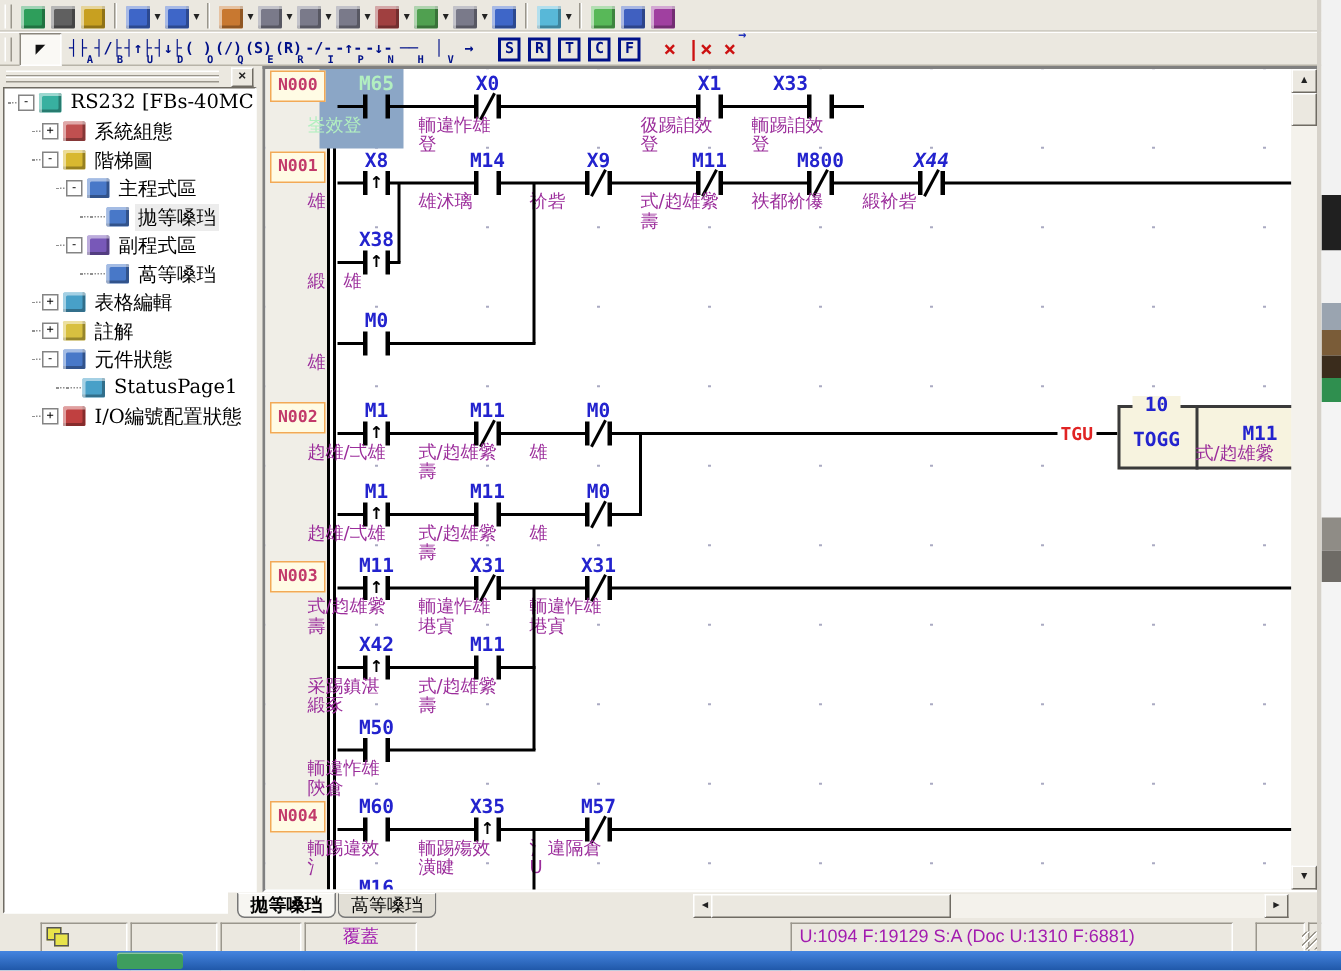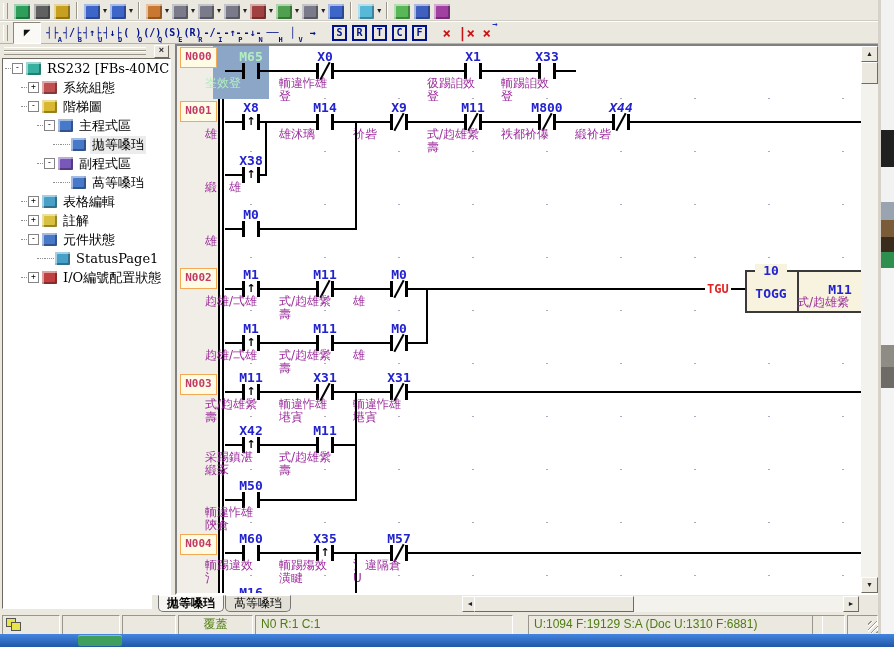--- a/index.html
+++ b/index.html
@@ -73,21 +73,21 @@
   
   #tabrow{position:absolute;left:152px;top:595px;width:728px;height:18px;background:#EBE8E0;}
   #tabs{position:absolute;left:6px;top:0;display:flex;}
   .tab{height:15px;padding:0 8px;margin-right:1px;border:1px solid #777;border-top:1px solid #fff;
        border-radius:0 0 5px 5px;background:#E2DfD6;font:12px/15px "DejaVu Serif",serif;color:#000;}
   .tab.active{background:#F7F6F2;font-weight:bold;}
   #hscroll{position:absolute;left:310px;top:1px;width:397px;height:16px;}
   
   #statusbar{position:absolute;left:0;top:613px;width:881px;height:21px;background:#EBE8E0;font-size:12px;}
   .scell{position:absolute;top:2px;height:32px;border:1px solid;border-color:#9a968c #fff #fff #9a968c;
-         line-height:16px;color:#4d7c0f;box-sizing:border-box;overflow:hidden;white-space:nowrap;}
+         line-height:16px;color:#a21caf;box-sizing:border-box;overflow:hidden;white-space:nowrap;margin-left:25px;}
   #sgrip{position:absolute;right:1px;top:8px;width:12px;height:12px;
          background:repeating-linear-gradient(135deg,transparent 0 2px,#9a968c 2px 3px,#fff 3px 4px);}
   .wicon{position:absolute;width:8px;height:7px;background:#E8E44A;border:1px solid #555;}
   
   #appedge{position:absolute;left:878px;top:0;width:3px;height:634px;background:#D6D2CA;}
   #desktop{position:absolute;left:881px;top:0;width:13px;height:634px;background:#F4F4F4;overflow:hidden;}
   .dblock{position:absolute;left:0;width:13px;}
   #taskbar{position:absolute;left:0;top:634px;width:894px;height:13px;
            background:linear-gradient(#4585E0,#1F57A8);}
   #taskbtn{position:absolute;left:78px;top:1px;width:44px;height:11px;background:#3E9E5E;
@@ -274,21 +274,21 @@
         <div class="dlabel" style="left: 102px; top: 44px; color: rgb(155, 45, 155);">登</div>
         <div class="wire" style="left: 157px; top: 24px; width: 130px;"></div>
         <div class="cbar" style="left: 287px; top: 17px;"></div>
         <div class="cbar" style="left: 302px; top: 17px;"></div>
         <div class="dname" style="left: 264px; top: 4px; color: rgb(35, 35, 206);">X1</div>
         <div class="dlabel" style="left: 250px; top: 31px; color: rgb(155, 45, 155);">彶踢詯效</div>
         <div class="dlabel" style="left: 250px; top: 44px; color: rgb(155, 45, 155);">登</div>
         <div class="wire" style="left: 305px; top: 24px; width: 56px;"></div>
         <div class="cbar" style="left: 361px; top: 17px;"></div>
         <div class="cbar" style="left: 376px; top: 17px;"></div>
-        <div class="dname" style="left: 338px; top: 4px; color: rgb(35, 35, 206);">X33</div>
+        <div class="dname" style="left: 318px; top: 4px; color: rgb(35, 35, 206);">X33</div>
         <div class="dlabel" style="left: 324px; top: 31px; color: rgb(155, 45, 155);">輀踢詯效</div>
         <div class="dlabel" style="left: 324px; top: 44px; color: rgb(155, 45, 155);">登</div>
         <div class="wire" style="left: 379px; top: 24px; width: 20px;"></div>
         <div class="nbox" style="top: 55px;">N001</div>
         <div class="wire" style="left: 48px; top: 75px; width: 17px;"></div>
         <div class="cbar" style="left: 65px; top: 68px;"></div>
         <div class="cbar" style="left: 80px; top: 68px;"></div>
         <div class="redge" style="left: 68px; top: 69px;">↑</div>
         <div class="dname" style="left: 42px; top: 55px; color: rgb(35, 35, 206);">X8</div>
         <div class="dlabel" style="left: 28px; top: 82px; color: rgb(155, 45, 155);">雄</div>
@@ -478,22 +478,21 @@
   </div>
 
   <div id="statusbar">
     <div class="scell" style="left:2px;width:58px">
       <div class="wicon" style="left:3px;top:2px"></div>
       <div class="wicon" style="left:8px;top:6px"></div>
     </div>
     <div class="scell" style="left:62px;width:58px"></div>
     <div class="scell" style="left:122px;width:54px"></div>
     <div class="scell" style="left:178px;width:75px;text-align:center">覆蓋</div>
-    <div class="scell" style="left:255px;width:258px;padding-left:5px">N0 R:1 C:1</div>
-    <div class="scell" style="left:528px;width:295px;padding-left:5px">U:1094 F:19129 S:A (Doc U:1310 F:6881)</div>
+    <div class="scell" style="left:502px;width:295px;padding-left:5px">U:1094 F:19129 S:A (Doc U:1310 F:6881)</div>
     <div class="scell" style="left:812px;width:33px"></div>
     <div class="scell" style="left:847px;width:31px"></div>
     <div id="sgrip"></div>
   </div>
 
   <div id="appedge"></div>
   <div id="desktop">
       <div class="dblock" style="top: 0px; height: 130px; background: rgb(242, 242, 242);"></div>
       <div class="dblock" style="top: 130px; height: 37px; background: rgb(32, 32, 32);"></div>
       <div class="dblock" style="top: 167px; height: 35px; background: rgb(242, 242, 242);"></div>

